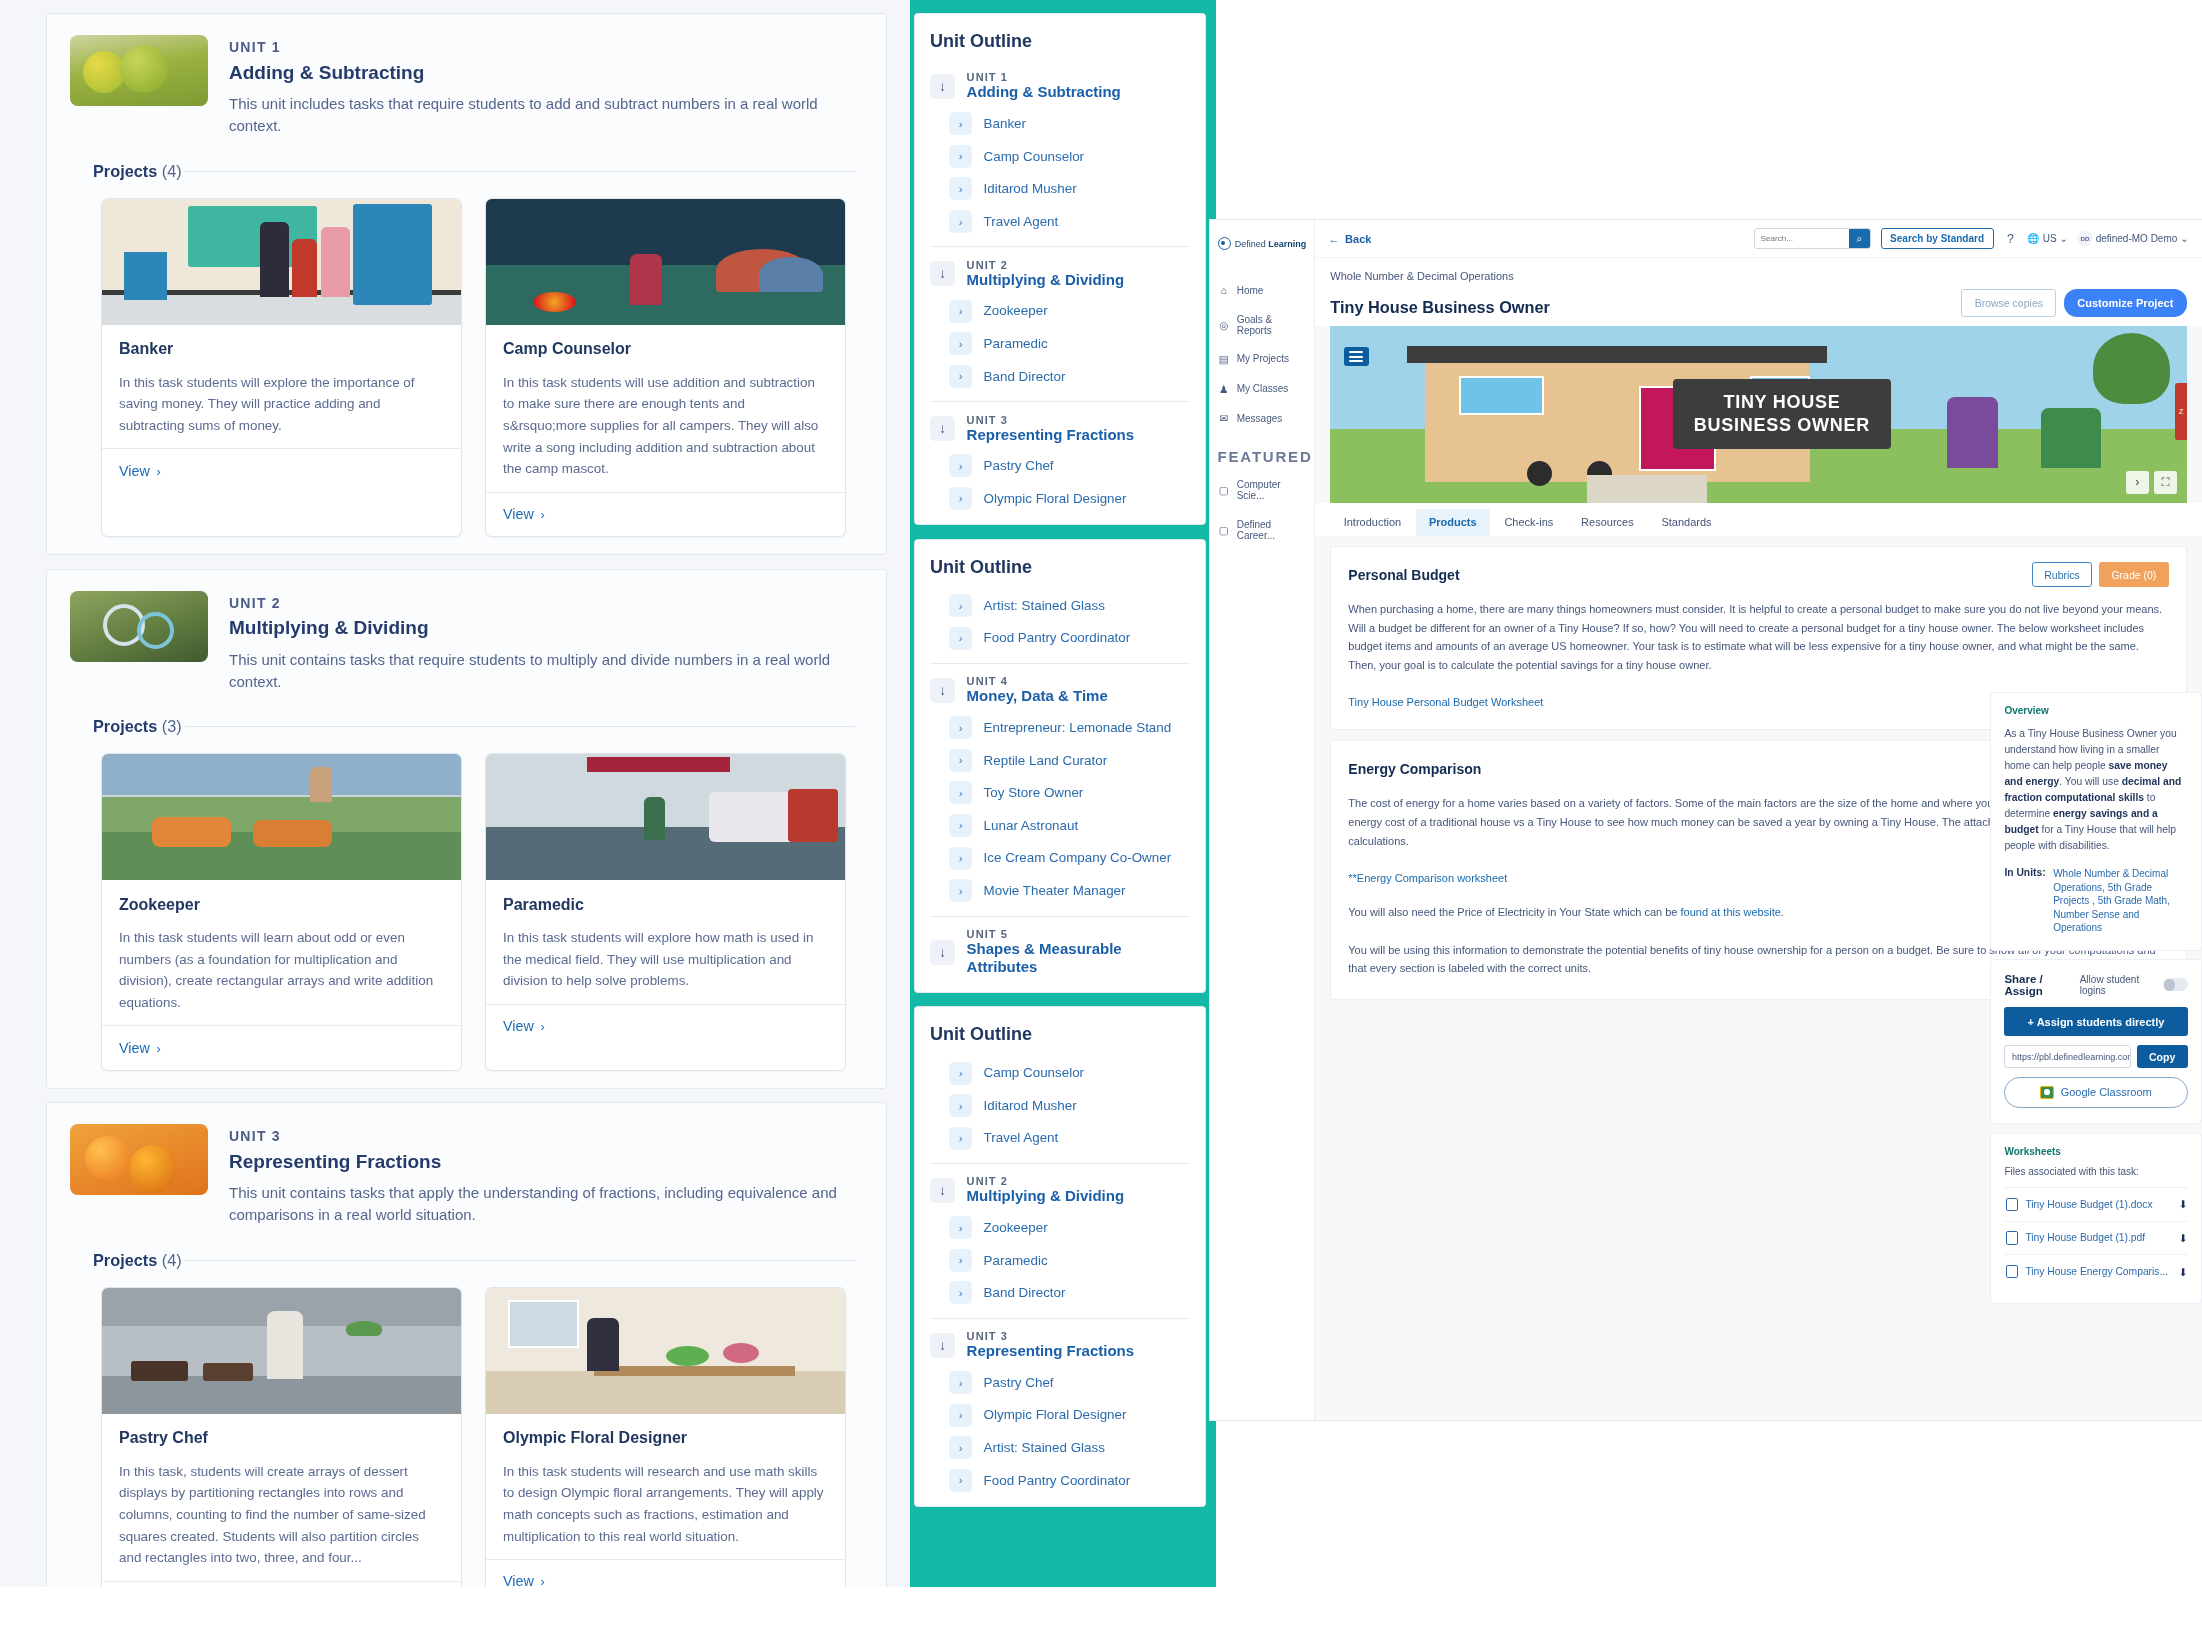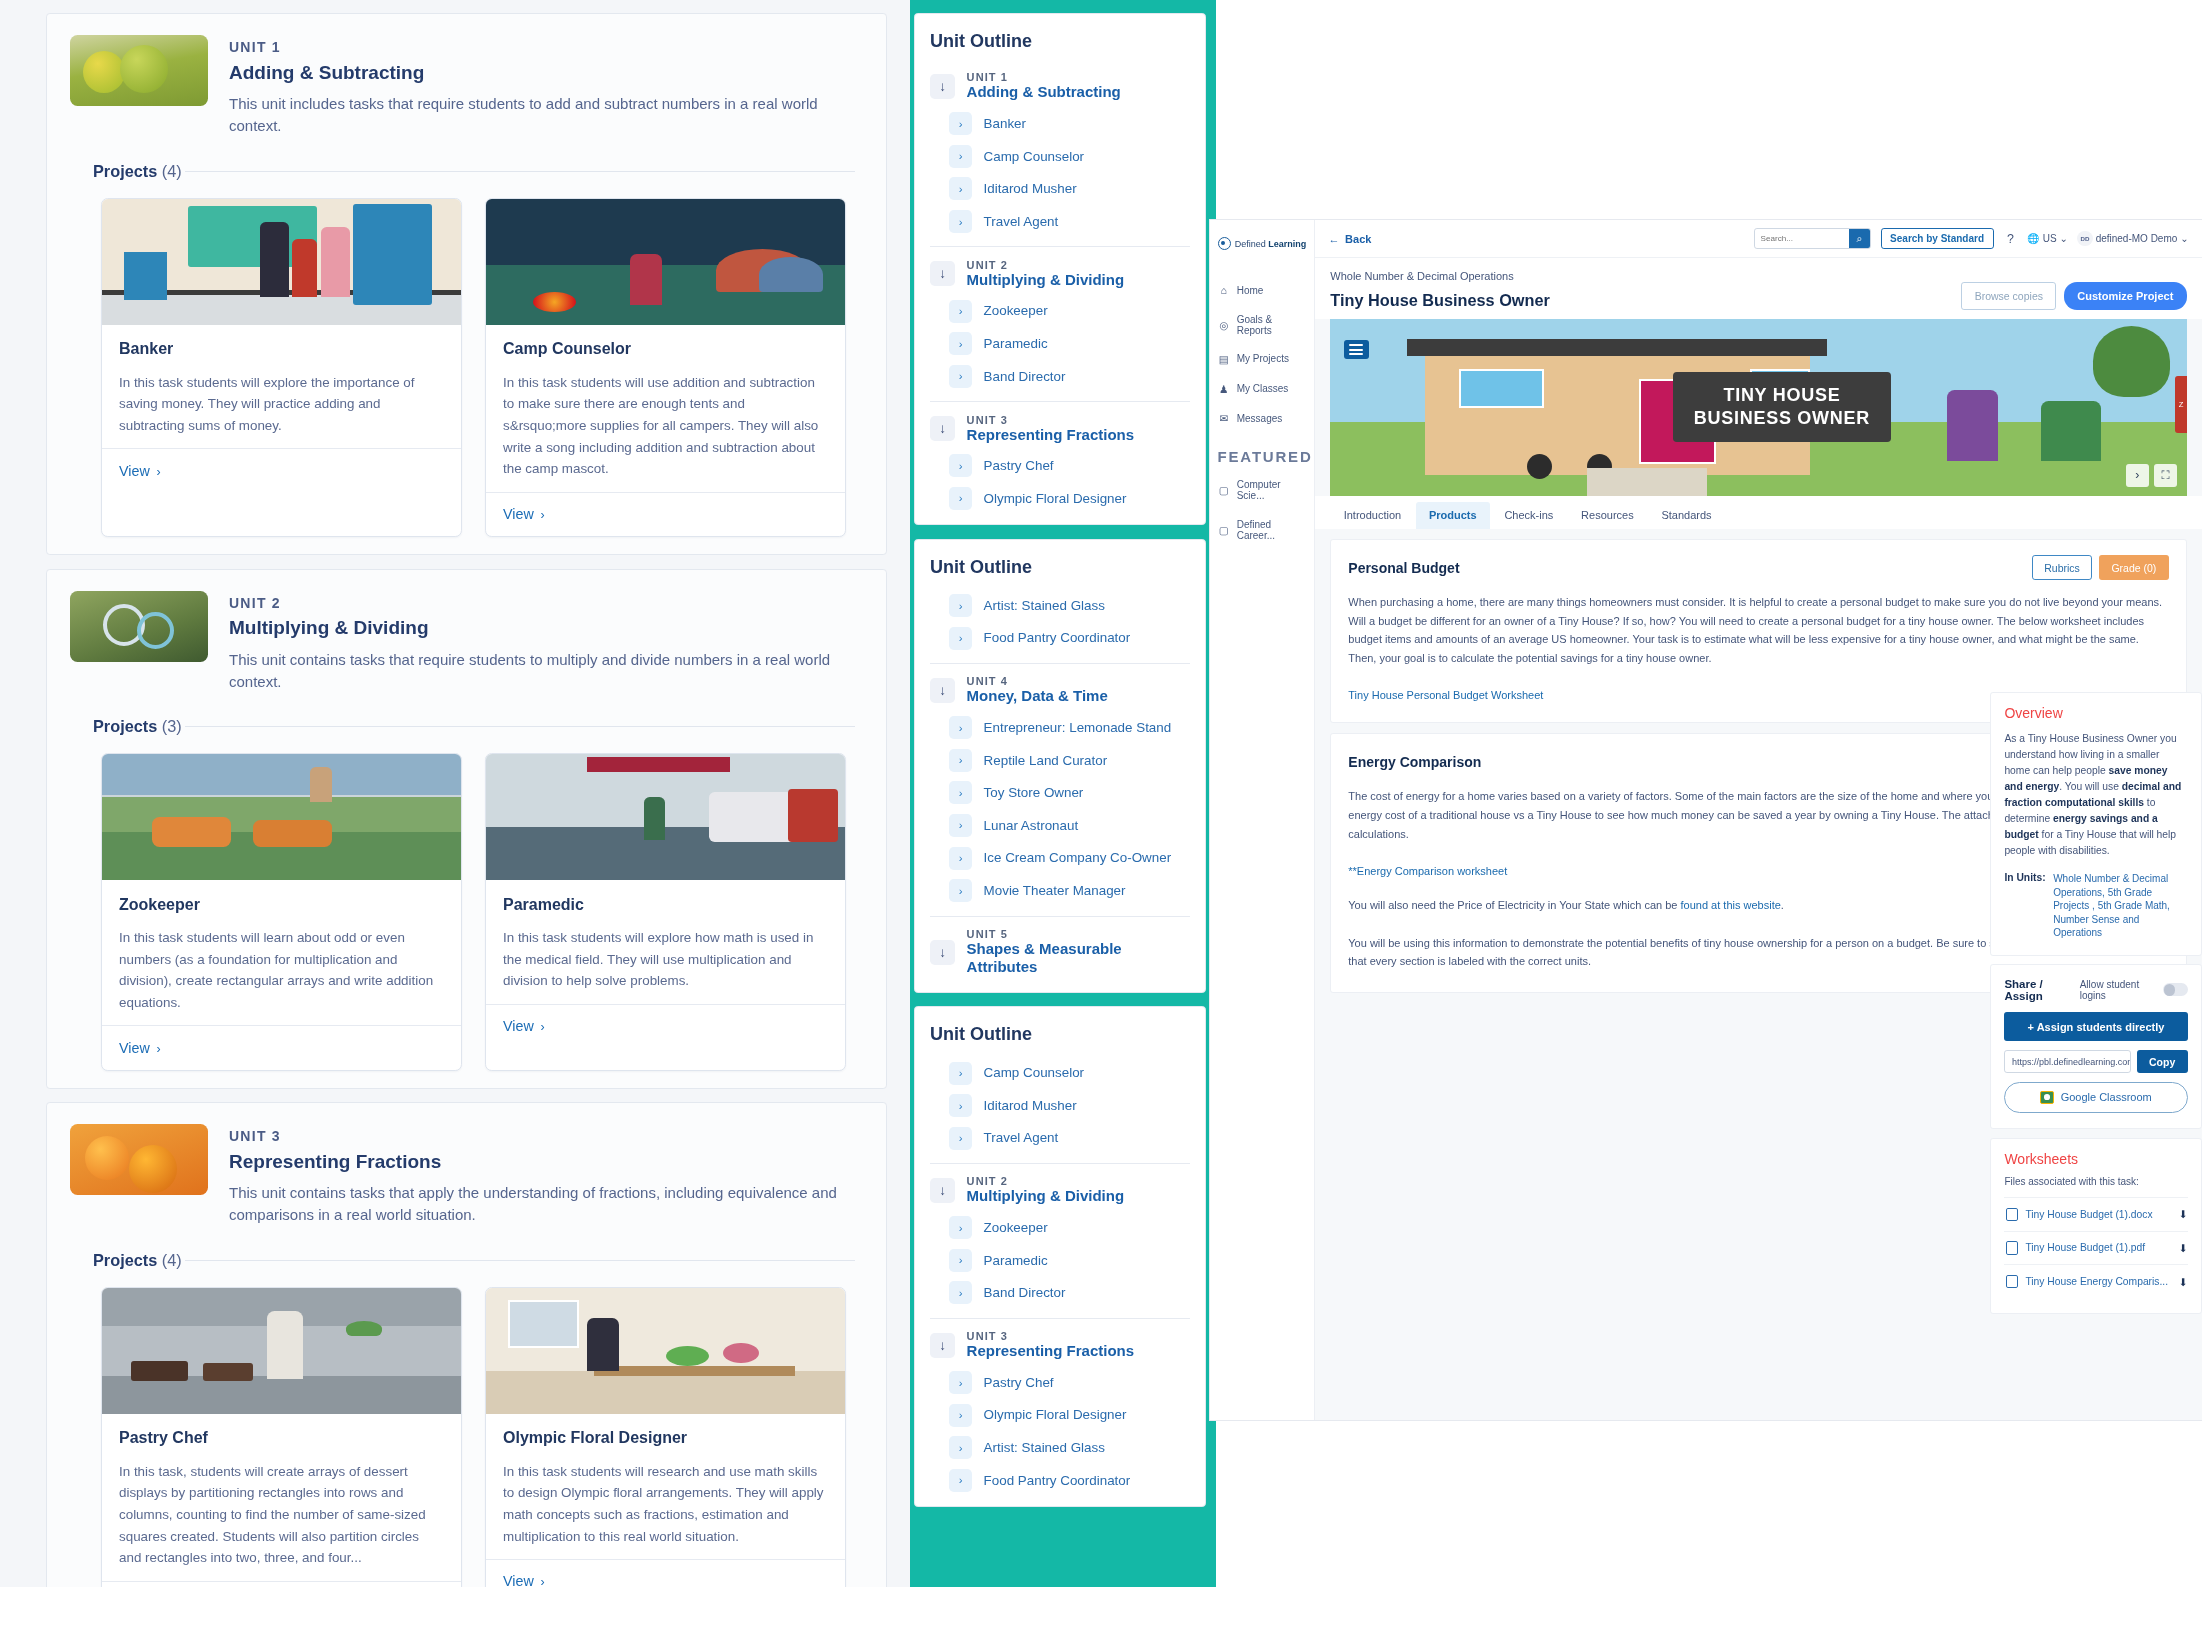--- a/index.html
+++ b/index.html
@@ -143,21 +143,21 @@
   .search-wrap{display:flex;align-items:center;height:21px;border:1px solid #cfd8e3;border-radius:2.9px;overflow:hidden;}
   .search-input{border:0;outline:0;width:94px;font-size:8.1px;padding:0 5.7px;color:#7c8aa5;font-family:inherit;background:#fff;}
   .search-btn{width:21px;height:21px;background:#1a6aae;color:#fff;display:flex;align-items:center;justify-content:center;font-size:10.5px;}
   .sbs-btn{border:1px solid #1a6aae;color:#1a6aae;border-radius:2.9px;padding:3.8px 8.6px;font-size:10px;font-weight:600;}
   .help-ic{color:#44557a;font-size:12.4px;padding:0 3.8px;}
   .locale{display:flex;align-items:center;gap:2.9px;color:#44557a;font-size:10px;}
   .avatar-sm{width:15.3px;height:15.3px;border-radius:50%;background:#f1f3f7;color:#55658e;font-size:6.2px;display:flex;align-items:center;justify-content:center;font-weight:700;}
   .acct{color:#44557a;font-size:10px;}
 
   .proj-head{display:flex;align-items:flex-end;padding:11.5px 15.3px 9.6px 15.3px;background:#fff;}
-  .proj-sub{font-size:11px;color:#44557a;margin-bottom:9px;}
+  .proj-sub{font-size:11px;color:#44557a;margin-bottom:16px;}
   .proj-title{font-size:16.3px;font-weight:700;color:#132b50;}
   .ph-spacer{flex:1;}
   .btn-outline{border:1px solid #bcd0e3;color:#8fa6bd;background:#fff;border-radius:2.9px;padding:6.7px 12.4px;font-size:10.5px;margin-right:7.6px;}
   .btn-primary{background:#3b82f6;color:#fff;border-radius:13px;padding:7.6px 13.4px;font-size:11px;font-weight:600;}
 
   .hero{position:relative;height:177px;margin:0 15.3px;background:linear-gradient(180deg,#9fd3ea 0 58%,#8cbf5e 58%);overflow:hidden;}
   .hero .house{position:absolute;left:11%;top:16%;width:45%;height:72%;background:#e7c392;}
   .hero .roof{position:absolute;left:9%;top:11%;width:49%;height:10%;background:#3c3c3c;}
   .hero .winL{position:absolute;left:15%;top:28%;width:10%;height:22%;background:#6fc2e8;border:2.9px solid #fff;}
   .hero .door{position:absolute;left:36%;top:34%;width:9%;height:48%;background:#c2185b;border:2.9px solid #fff;}
@@ -186,21 +186,21 @@
   .prod-title{font-size:14px;font-weight:700;color:#132b50;}
   .prod-spacer{flex:1;}
   .btn-rubrics{border:1px solid #3f88c5;color:#2b6ea8;background:#fff;border-radius:2.9px;padding:5.7px 11.5px;font-size:10.5px;margin-right:6.7px;}
   .btn-grade{background:#f0a25c;color:#fff;border-radius:2.9px;padding:6.7px 12.4px;font-size:10.5px;}
   .prod-body{font-size:11px;line-height:1.72;color:#44557a;margin-top:12.4px;}
   .prod-link{display:block;font-size:11px;color:#1a6aae;margin-top:21px;}
   .prod-p{margin-top:19px;}
   .lk{color:#1a6aae;}
   .right-panel{position:absolute;right:0;top:472px;width:212px;}
   .rp-card{background:#fff;border:1px solid #eceff4;border-radius:2.9px;padding:12.4px 13.4px 15.3px 13.4px;margin-bottom:8.6px;}
-  .rp-title{font-size:14px;font-weight:400;color:#ef4444;margin-bottom:9.6px;}
+  .rp-title{font-size:10px;font-weight:700;color:#0f766e;margin-bottom:9.6px;}
   .rp-body{font-size:10.3px;line-height:1.55;color:#44557a;}
   .rp-body b{color:#1d3358;}
   .rp-units{display:flex;gap:7.6px;margin-top:13.4px;}
   .rp-units-k{font-size:10.3px;font-weight:700;color:#1d3358;white-space:nowrap;}
   .rp-units-v{font-size:10px;color:#2a6bad;line-height:1.35;}
   .rp-share-row{display:flex;align-items:center;gap:7.6px;margin-bottom:10.5px;}
   .rp-share-k{font-size:11.5px;font-weight:700;color:#132b50;}
   .rp-toggle-lbl{font-size:10px;color:#44557a;}
   .toggle{width:25px;height:13.4px;border-radius:6.7px;background:#e5e9f0;position:relative;flex:0 0 auto;}
   .toggle i{position:absolute;left:1px;top:1px;width:11.5px;height:11.5px;border-radius:50%;background:#bcc4d2;}

